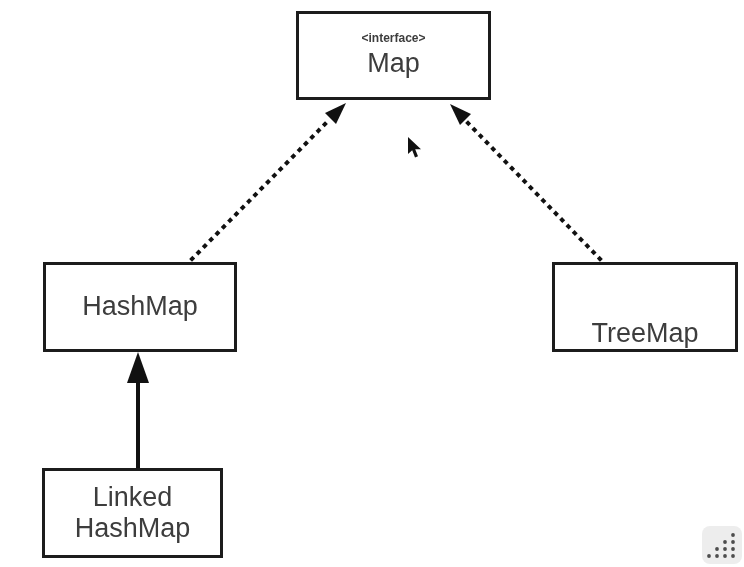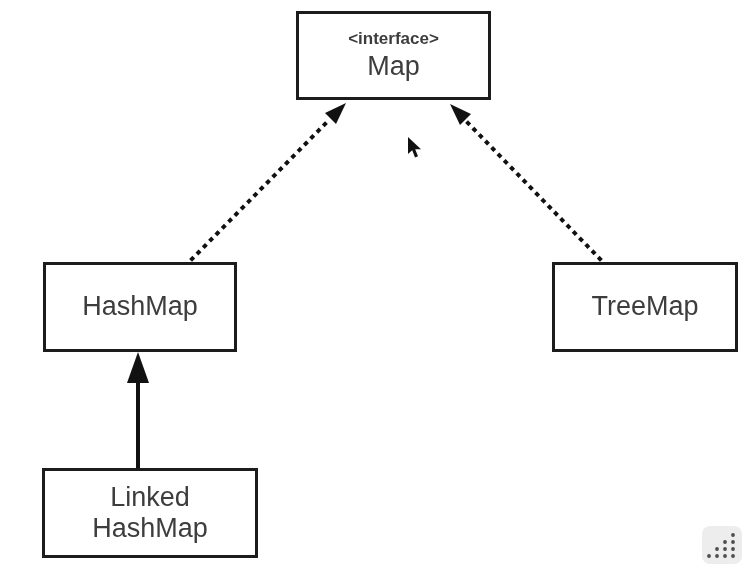--- a/index.html
+++ b/index.html
@@ -36,29 +36,29 @@
     font-weight: bold;
     box-sizing: border-box;
     line-height: 1.15;
   }
   .node-label {
     font-size: 27px;
     font-weight: normal;
     color: #3d3d3d;
   }
   .stereotype {
-    font-size: 17px;
+    font-size: 12px;
     font-weight: bold;
     color: #3d3d3d;
     margin-bottom: 2px;
   }
   #node-map            { left: 296px; top: 11px;  width: 195px; height: 89px; }
   #node-hashmap        { left: 43px;  top: 262px; width: 194px; height: 90px; }
-  #node-treemap        { left: 552px; top: 262px; width: 186px; height: 90px; }
-  #node-linkedhashmap  { left: 42px;  top: 468px; width: 216px; height: 90px; }
+  #node-treemap        { left: 552px; top: 262px; width: 186px; height: 90px; justify-content: flex-end; }
+  #node-linkedhashmap  { left: 42px;  top: 468px; width: 181px; height: 90px; }
 
   .cursor {
     position: absolute;
     left: 405px;
     top: 135px;
     width: 18px;
     height: 26px;
   }
   .resize-grip {
     position: absolute;

